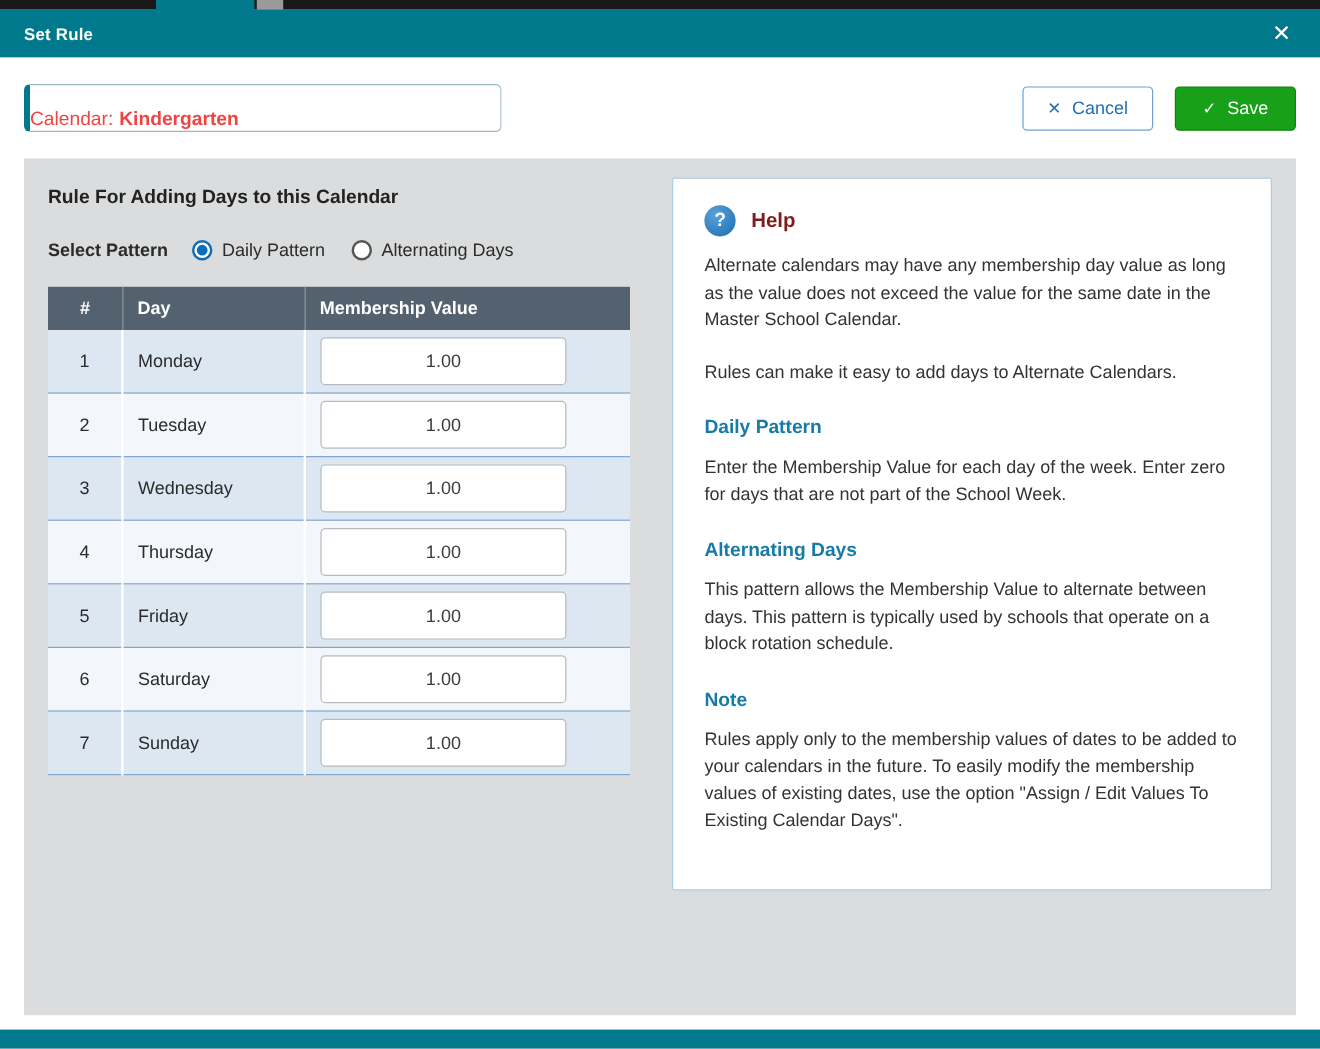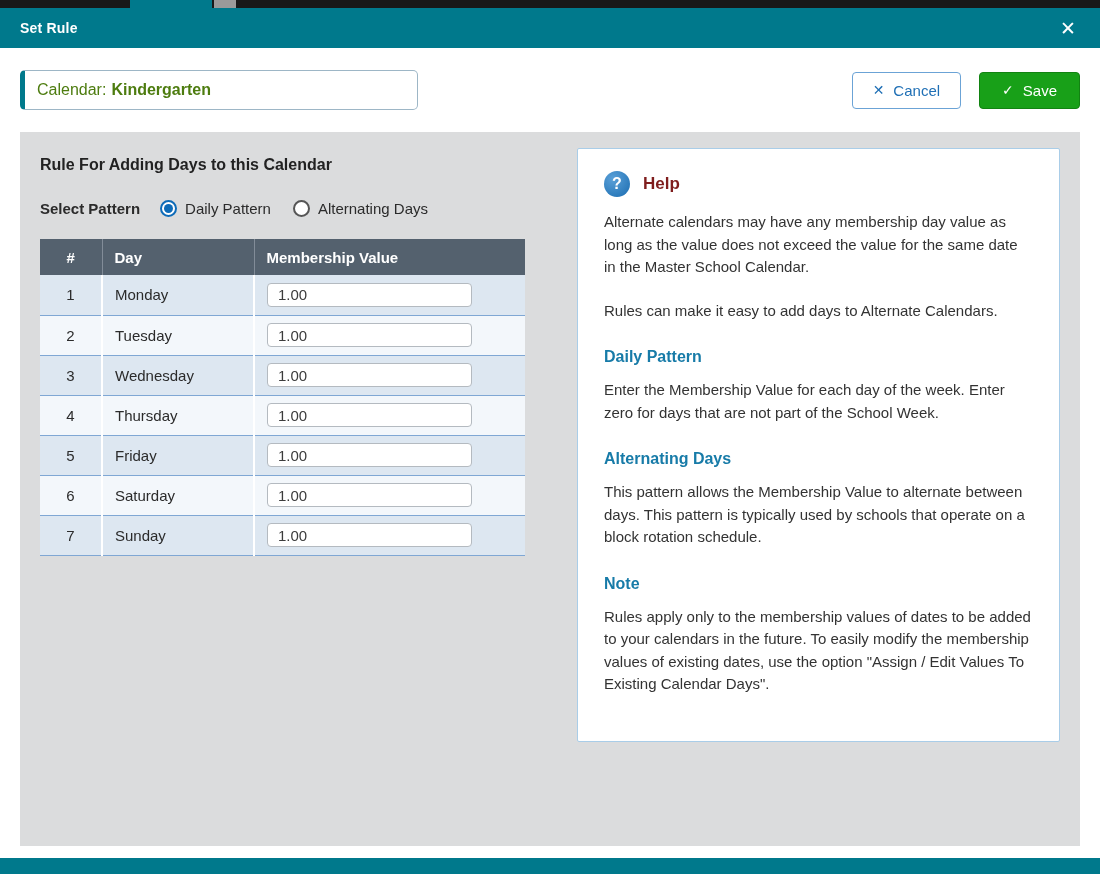--- a/index.html
+++ b/index.html
@@ -22,40 +22,40 @@
   }
   .modal-title { font-weight:bold; font-size:14px; letter-spacing:.2px; }
   .close-btn {
     margin-left:auto; color:#fff; font-size:19px; line-height:1;
     cursor:pointer; padding:4px; user-select:none;
   }
 
   
   .toolbar { height:84px; background:#fff; display:flex; align-items:center; padding:0 20px; }
   .calendar-box {
-    display:flex; align-items:center; width:398px; height:40px;
+    display:flex; align-items:flex-end; width:398px; height:40px;
     border:1px solid #9db6c6; border-left:5px solid #00798c;
-    border-radius:5px; background:#fff; padding:0 12px; font-size:16px; color:#4d7c0f;
+    border-radius:5px; background:#fff; padding:0 0; font-size:16px; color:#ef4444;
   }
   .calendar-box .bold { font-weight:bold; margin-left:5px; }
   .btn-group { margin-left:auto; display:flex; gap:18px; }
   .btn {
     height:37px; border-radius:4px; font-size:15px;
     display:flex; align-items:center; gap:9px; cursor:pointer;
     font-family:"Liberation Sans", sans-serif;
   }
   .btn-cancel { background:#fff; border:1px solid #6ba3d6; color:#1f6fb5; padding:0 20px; }
   .btn-cancel .x { font-size:14px; }
   .btn-save { background:#18a018; border:1px solid #128312; color:#fff; padding:0 22px; }
   .btn-save .chk { font-size:14px; }
 
   
   .content {
     margin:0 20px; height:714px; background:#dbdcdd;
-    padding:16px 20px; display:flex; gap:32px;
+    padding:16px 20px; display:flex; gap:15px;
   }
 
   .left-col { width:505px; flex:none; }
   .rule-heading { font-size:16px; font-weight:bold; color:#222; margin:8px 0 26px; }
 
   .pattern-row { display:flex; align-items:center; font-size:15px; color:#2b2b2b; margin-bottom:22px;margin-top:20px; }
   .pattern-label { font-weight:bold; margin-right:20px; }
   .radio-opt { display:flex; align-items:center; gap:8px; margin-right:22px; cursor:pointer; }
   .radio {
     width:17px; height:17px; border-radius:50%;
@@ -79,23 +79,24 @@
   .day-table thead th:last-child { border-right:none; }
   .day-table tbody td {
     font-size:15px; color:#2b2b2b; padding:6px 12px; height:40px;
     border-bottom:1px solid #7fa7d4; border-right:2px solid #ffffff;
   }
   .day-table tbody td:first-child { text-align:center; }
   .day-table tbody td:last-child { border-right:none; }
   .day-table tbody tr.odd  td { background:#dde7f1; }
   .day-table tbody tr.even td { background:#f3f7fb; }
   .mv-input {
-    width:205px; height:24px; border:1px solid #b4bac0; border-radius:4px;
+    width:205px; height:40px; border:1px solid #b4bac0; border-radius:4px;
     padding:0 10px; font-size:15px; color:#3c3c3c; background:#fff;
     font-family:"Liberation Sans", sans-serif;
+    text-align:center;
   }
 
   
   .help-panel {
     flex:1; background:#fff; border:1px solid #a9cde8; border-radius:2px;
     padding:12px 26px 24px; align-self:flex-start;
   }
   .help-header { display:flex; align-items:center; gap:13px; margin:10px 0 14px; }
   .help-qicon {
     width:26px; height:26px; border-radius:50%; flex:none;

